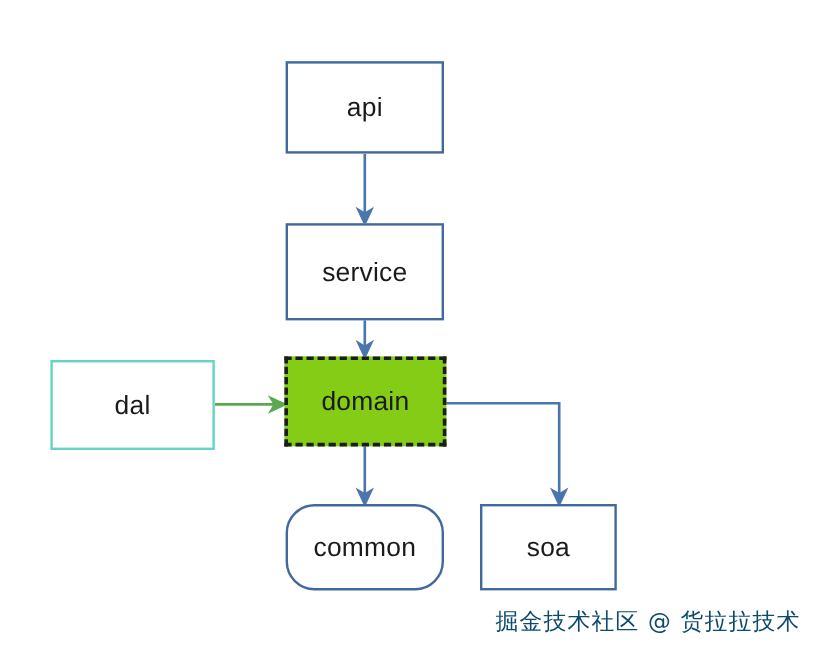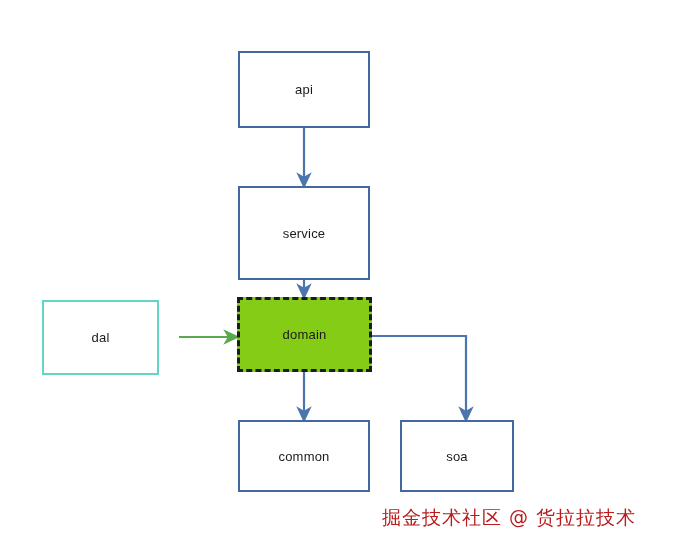--- a/index.html
+++ b/index.html
@@ -23,21 +23,21 @@
     width: 688px;
     height: 545px;
   }
 
   .node {
     position: absolute;
     box-sizing: border-box;
     display: flex;
     align-items: center;
     justify-content: center;
-    font-size: 13px;
+    font-size: 22px;
     color: #1a1a1a;
     letter-spacing: 0.2px;
     background: #ffffff;
     z-index: 3;
   }
 
   .node-blue {
     border: 2px solid #41699f;
     background: #ffffff;
   }
@@ -47,40 +47,40 @@
     background: #ffffff;
   }
 
   .node-dashed {
     border: 3px dashed #1c1c1c;
     background: #84cc16;
   }
 
   
   #node-api     { left: 238px; top: 51px;  width: 132px; height: 77px;  }
-  #node-service { left: 238px; top: 186px; width: 132px; height: 94px;  }
+  #node-service { left: 238px; top: 186px; width: 132px; height: 81px;  }
   #node-domain  { left: 237px; top: 297px; width: 135px; height: 75px;  }
-  #node-dal     { left: 42px;  top: 300px; width: 117px; height: 75px;  }
-  #node-common  { left: 238px; top: 420px; width: 132px; height: 72px;  }
+  #node-dal     { left: 42px;  top: 300px; width: 137px; height: 75px;  }
+  #node-common  { left: 238px; top: 420px; width: 132px; height: 72px; border-radius: 24px;  }
   #node-soa     { left: 400px; top: 420px; width: 114px; height: 72px;  }
 
   #edges-layer {
     position: absolute;
     left: 0; top: 0;
     width: 688px;
     height: 545px;
     z-index: 1;
   }
 
   #watermark {
     position: absolute;
-    left: 382px;
+    left: 413px;
     top: 505px;
     font-size: 19px;
-    color: #b91c1c;
+    color: #0c4a6e;
     font-family: "DejaVu Sans", "Liberation Sans", sans-serif;
     letter-spacing: 1px;
     white-space: nowrap;
     z-index: 4;
     user-select: none;
   }
 </style>
 </head>
 <body>
 

